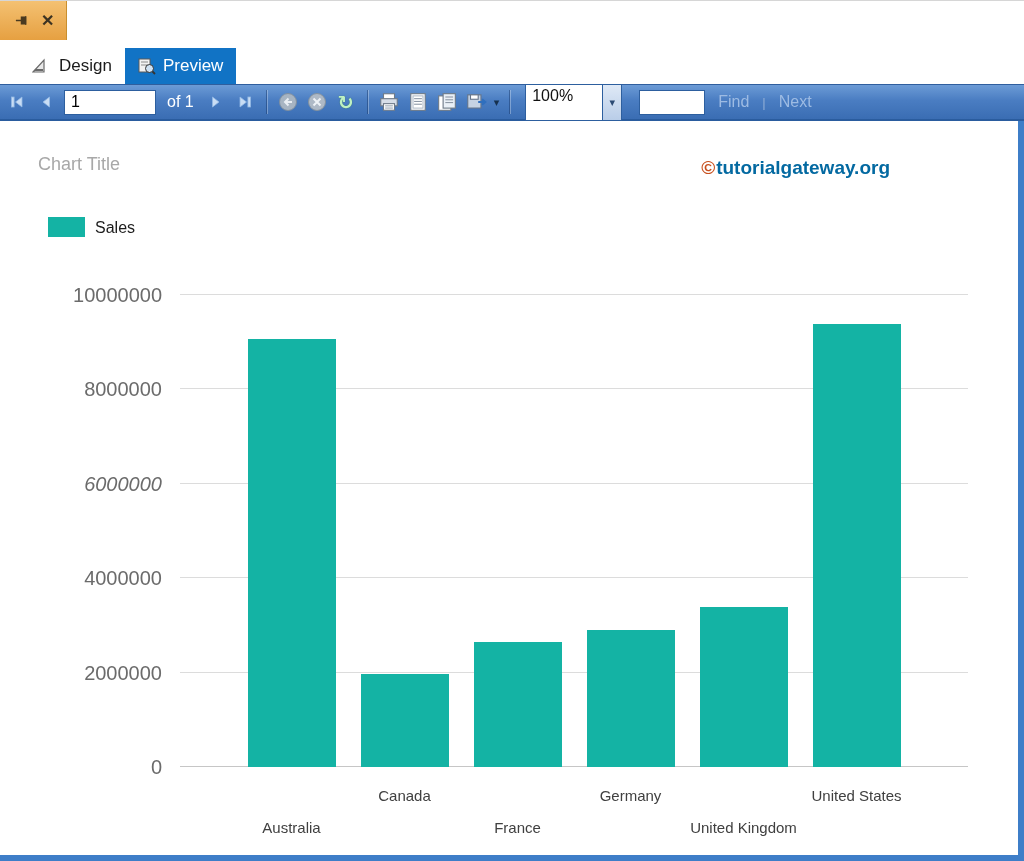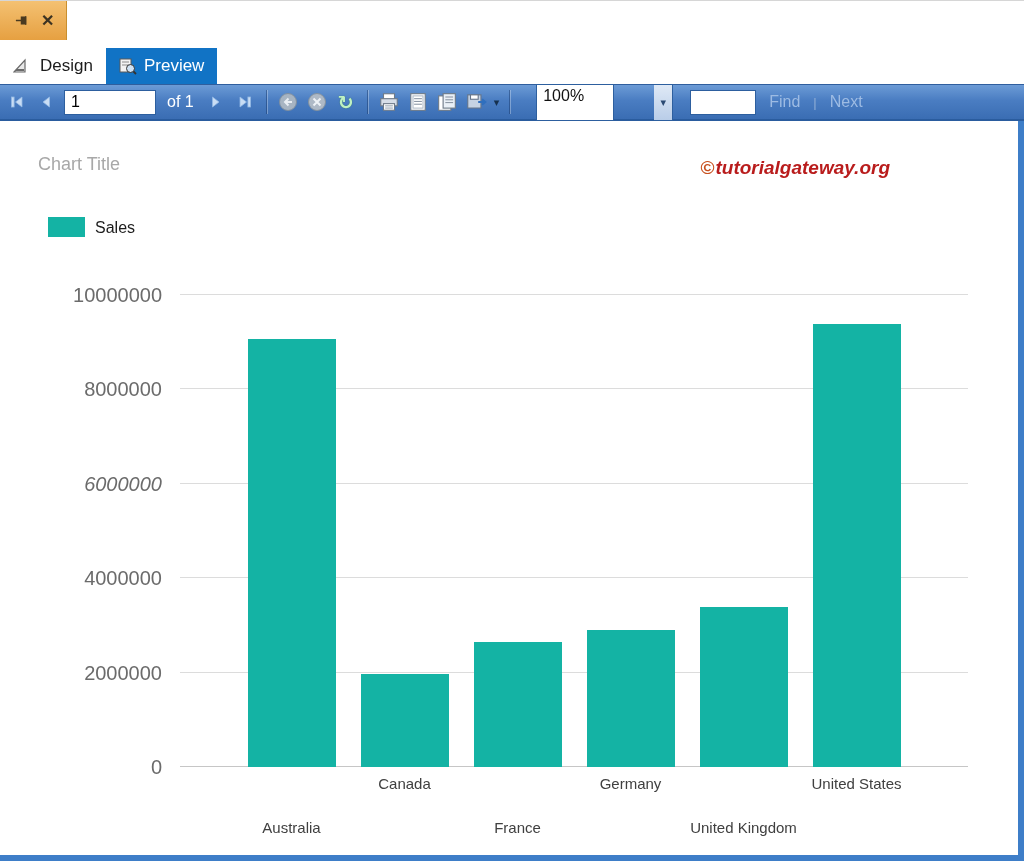--- a/index.html
+++ b/index.html
@@ -10,76 +10,76 @@
   
   .doc-tab-bar { height:40px; background:#fff; display:flex; align-items:stretch; border-top:1px solid #d6d6d6; }
   .doc-tab { display:flex; align-items:center; gap:12px; padding:0 12px 0 14px;
     background:linear-gradient(#F4C172,#E6A041); border-right:1px solid #c98f2e; }
   .doc-tab-title { font-weight:bold; font-size:17px; color:#222222; letter-spacing:.2px; }
   .pin-icon, .close-icon { color:#3c3322; font-size:15px; cursor:default; line-height:1; }
   .close-icon { font-size:16px; font-weight:bold; }
   .pin-icon svg { display:block; }
 
   
-  .view-tabs { height:44px; background:#fff; display:flex; align-items:flex-end; padding-left:0; }
+  .view-tabs { height:44px; background:#fff; display:flex; align-items:flex-end; padding-left:19px; }
   .vtab { display:flex; align-items:center; gap:7px; height:36px; padding:0 13px; font-size:17px; cursor:default; }
   .vtab.design { color:#1c1c1c; }
   .vtab.preview { background:#1173C5; color:#ffffff; }
   .vtab svg { display:block; }
 
   
   .rv-toolbar { height:37px; display:flex; align-items:center; gap:7px; padding:0 6px;
     background:linear-gradient(#6C9BD6 0%, #4A7DC2 45%, #3A6DB3 100%);
     border-top:1px solid #2F5E9E; border-bottom:2px solid #2A5C9E; }
   .tb-icon { width:22px; height:24px; display:flex; align-items:center; justify-content:center; }
   .tb-sep { width:1px; height:24px; background:rgba(20,50,100,.45); box-shadow:1px 0 0 rgba(255,255,255,.30); margin:0 3px; }
   .page-input { width:92px; height:25px; border:1px solid #2d5f9f; font-size:16px; padding:1px 6px;
     font-family:"Liberation Sans", sans-serif; }
   .of-label { color:#ffffff; font-size:16px; margin:0 4px; white-space:nowrap; }
   .glyph-btn { font-family:"DejaVu Sans", sans-serif; font-size:19px; line-height:1; cursor:default; }
   .refresh-glyph { color:#bff0c4; text-shadow:0 0 1px #2f7d3a; font-weight:bold; }
-  .zoom-wrap { display:flex; align-items:stretch; height:37px; margin-left:16px;gap:40px; }
+  .zoom-wrap { display:flex; align-items:stretch; height:37px; margin-left:5px; }
   .zoom-box { width:78px; background:#fff; border:1px solid #2d5f9f; font-size:16px; padding:2px 6px; color:#111; }
   .zoom-btn { width:19px; background:linear-gradient(#dfe9f6,#b9cde8); border:1px solid #2d5f9f; border-left:none;
     display:flex; align-items:center; justify-content:center; font-size:11px; color:#2b4a73; }
   .find-input { width:66px; height:25px; border:1px solid #2d5f9f; font-size:15px; padding:1px 5px; margin-left:10px;
     font-family:"Liberation Sans", sans-serif; }
   .find-link { color:#9DBBE3; font-size:16px; margin:0 6px; white-space:nowrap; }
   .link-divider { color:#8fadd6; font-size:13px; }
 
   
   .report-content { position:relative; width:980px; height:734px; background:#ffffff; overflow:hidden; }
   .edge-right { position:absolute; top:121px; right:0; width:6px; bottom:0; background:#3E7EC8; z-index:5; }
   .edge-bottom { position:absolute; left:0; right:0; bottom:0; height:6px; background:#3E7EC8; z-index:5; }
 
   .chart-title { position:absolute; left:38px; top:33px; font-size:18px; color:#A8A8A8; }
   .watermark { position:absolute; top:36px; right:90px; font-size:19px; font-weight:bold; white-space:nowrap; }
   .watermark .c { color:#C8501E; margin-right:1px; }
-  .watermark .t { color:#b91c1c;font-style:italic; }
+  .watermark .t { color:#0369a1; }
 
   .legend { position:absolute; left:48px; top:96px; display:flex; align-items:flex-end; gap:10px; }
   .legend-swatch { width:37px; height:20px; background:#14B3A4; }
   .legend-label { font-size:16px; color:#1c1c1c; }
 
   .y-axis { position:absolute; left:0; top:174px; width:170px; height:472px; }
   .ytick { position:absolute; right:8px; transform:translateY(50%); font-size:20px; color:#6b6b6b; }
 
   .plot-area { position:absolute; left:180px; top:174px; width:788px; height:472px; }
   .gridline { position:absolute; left:0; right:0; height:1px; background:#DCDCDC; }
   .gridline.zero { background:#C6C6C6; }
 
   .bars-row { position:absolute; left:55px; right:55px; top:0; bottom:0; display:flex; align-items:flex-end; }
   .bar-slot { flex:1; display:flex; justify-content:center; align-items:flex-end; height:100%; }
   .bar { width:88px; background:#14B3A4; }
 
   .category-axis { position:absolute; left:235px; top:646px; width:678px; height:80px; display:flex; }
   .cat-slot { flex:1; position:relative; }
   .cat-label { position:absolute; left:50%; transform:translateX(-50%); white-space:nowrap;
     font-size:15px; color:#404040; }
-  .cat-label.upper { top:8px; }
+  .cat-label.upper { top:20px; }
   .cat-label.lower { top:52px; }
 </style>
 </head>
 <body>
 
 <div class="app">
 
   <div class="doc-tab-bar">
     <div class="doc-tab">
       <span class="pin-icon">

